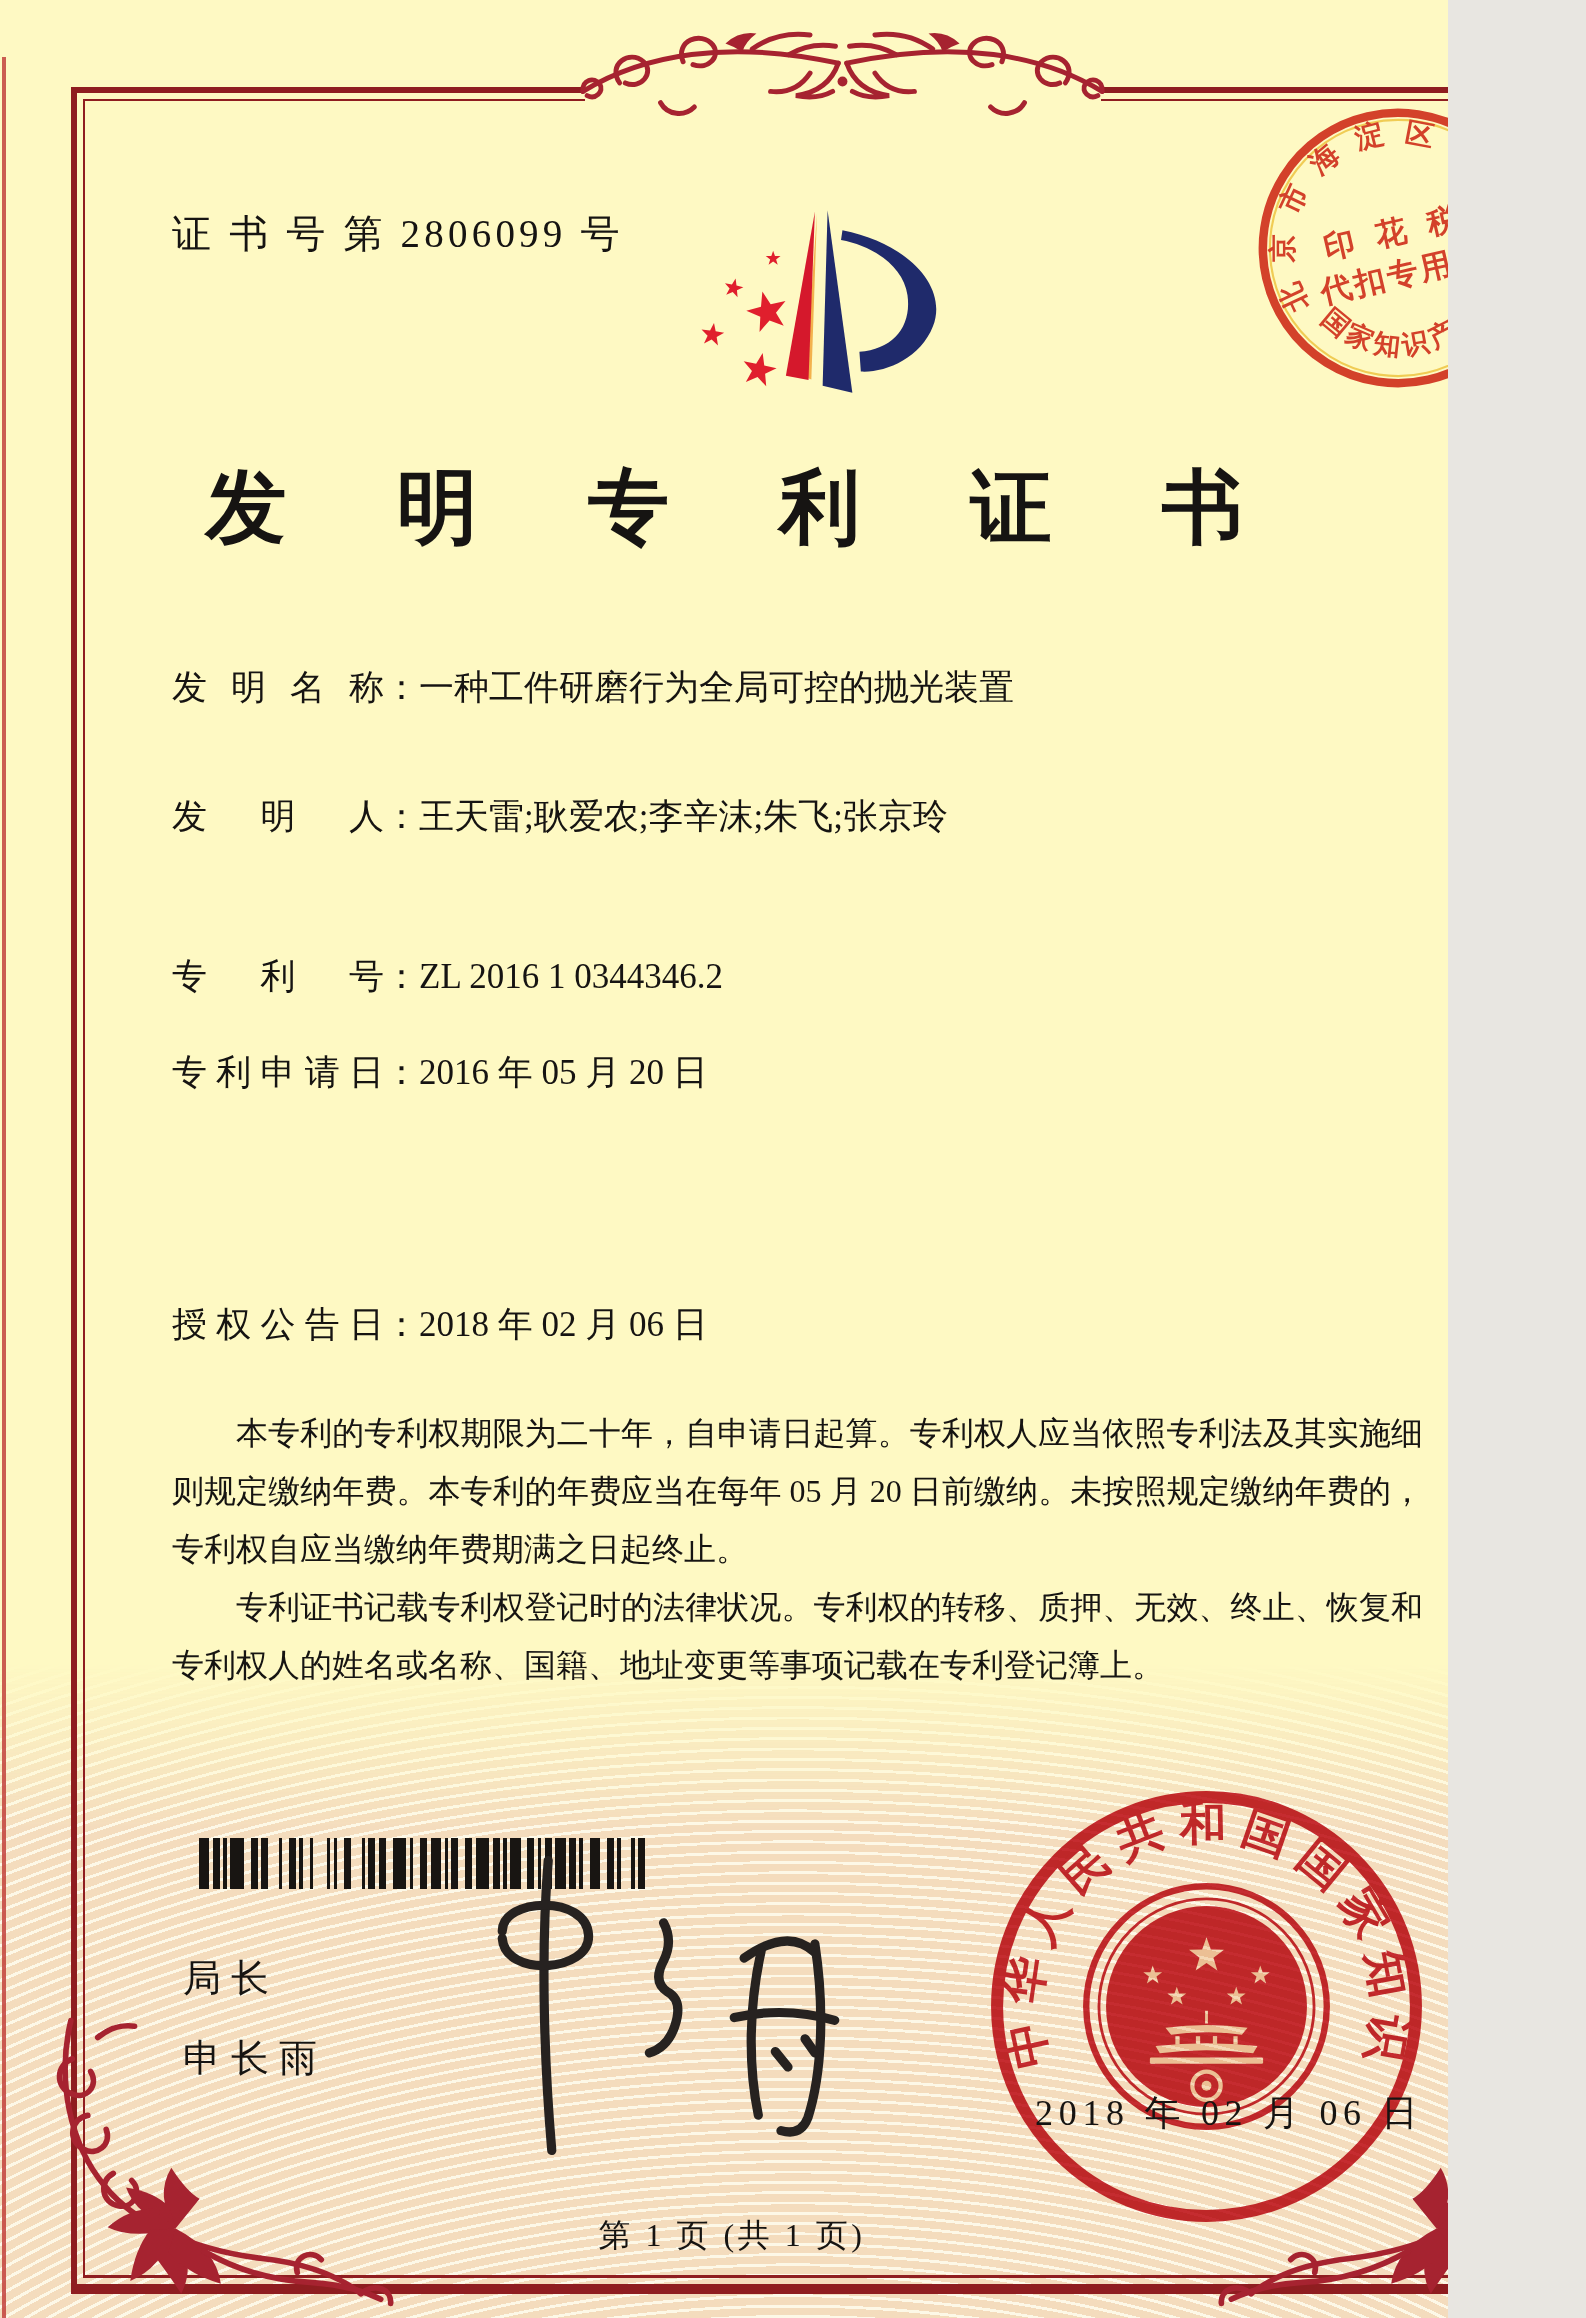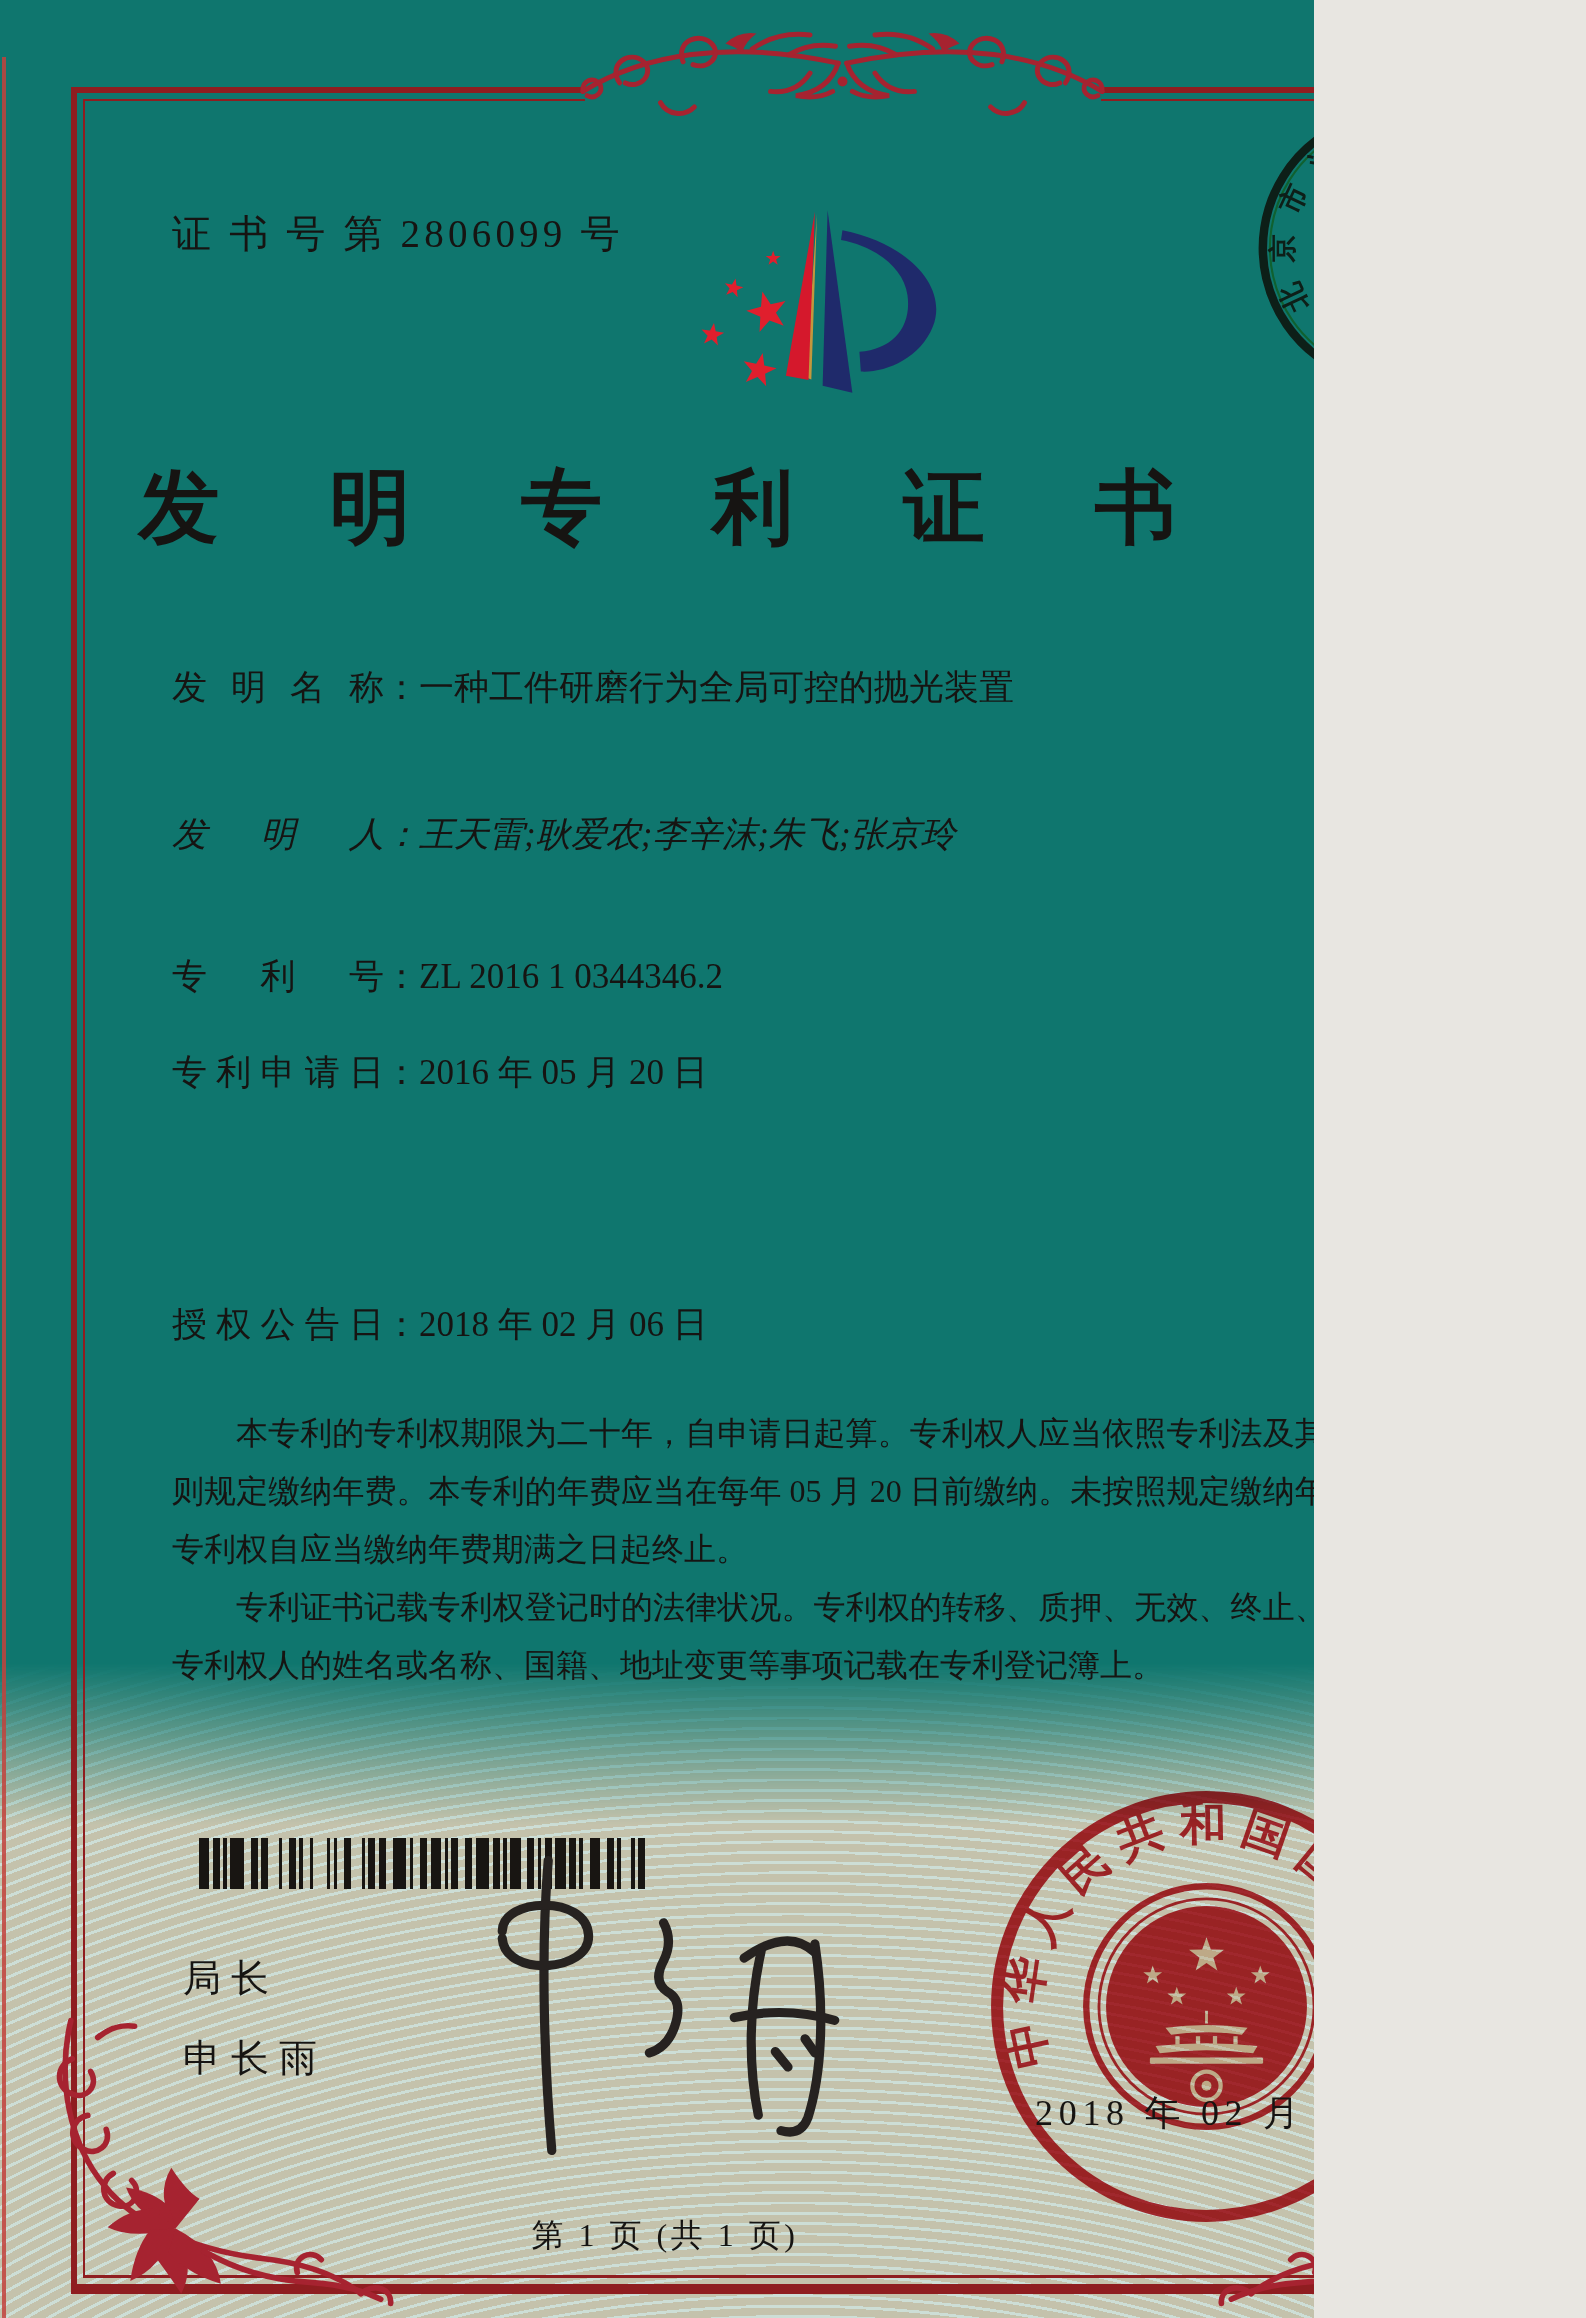--- a/index.html
+++ b/index.html
@@ -1,16 +1,16 @@
 <!DOCTYPE html>
 <html style="font-size:11.3px"><head>
 <meta charset="utf-8">
 <style>
   html,body{margin:0;padding:0;background:#e8e6e1;}
-  .page{position:relative;width:1314px;height:2319px;background:#0f766e;overflow:hidden;
+  .page{position:relative;width:1448px;height:2319px;background:#fef9c3;overflow:hidden;
         font-family:"Liberation Serif","DejaVu Serif",serif;color:#161412;}
   .abs{position:absolute;}
 
   
   .edge-l{left:2.1px;top:57px;width:4.2px;height:2262px;background:#c2423c;opacity:.85;}
   .edge-r{left:1580px;top:92px;width:3.5px;height:2227px;background:#c2423c;opacity:.7;}
 
   
   .waves{left:0;top:1663px;width:1586px;height:655px;
     background:repeating-radial-gradient(2265px 1840px at 50% 235%, #f2d6bc 0 9.2px, #fdf8f0 9.2px 12.7px);
@@ -40,21 +40,21 @@
   .logo{left:660px;top:187px;width:297px;height:249px;}
 
   .tax-stamp{left:1248px;top:98px;width:300px;height:300px;transform:rotate(-13deg);
              mix-blend-mode:multiply;opacity:.95;}
 
   .title{left:0;right:0;top:454px;text-align:center;font-size:81px;font-weight:700;
          letter-spacing:45px;text-indent:45px;white-space:nowrap;}
 
   .field{left:172px;width:1260px;font-size:35px;white-space:nowrap;}
   .flabel{display:inline-block;width:212px;text-align:justify;text-align-last:justify;vertical-align:bottom;}
-  .f0{top:664px;font-family:Liberation Mono, monospace;} .f1{top:811px;font-style:italic;} .f2{top:953px;} .f3{top:1049px;} .f4{top:1173px;} .f5{top:1301px;}
+  .f0{top:664px;font-family:Liberation Mono, monospace;} .f1{top:793px;} .f2{top:953px;} .f3{top:1049px;} .f4{top:1173px;} .f5{top:1301px;}
 
   .paragraphs{left:172px;top:1404px;width:1251px;font-size:32px;line-height:58px;text-align:justify;}
   .paragraphs p{margin:0;text-indent:2em;}
 
   .barcode{left:199px;top:1838px;width:446px;height:51px;display:flex;}
   .bar{background:#181512;height:100%;}
   .gap{background:transparent;height:100%;}
 
   .director-label{left:183px;top:1953px;font-size:38px;letter-spacing:10px;
       font-family:"Liberation Sans","DejaVu Sans",sans-serif;font-weight:500;}

